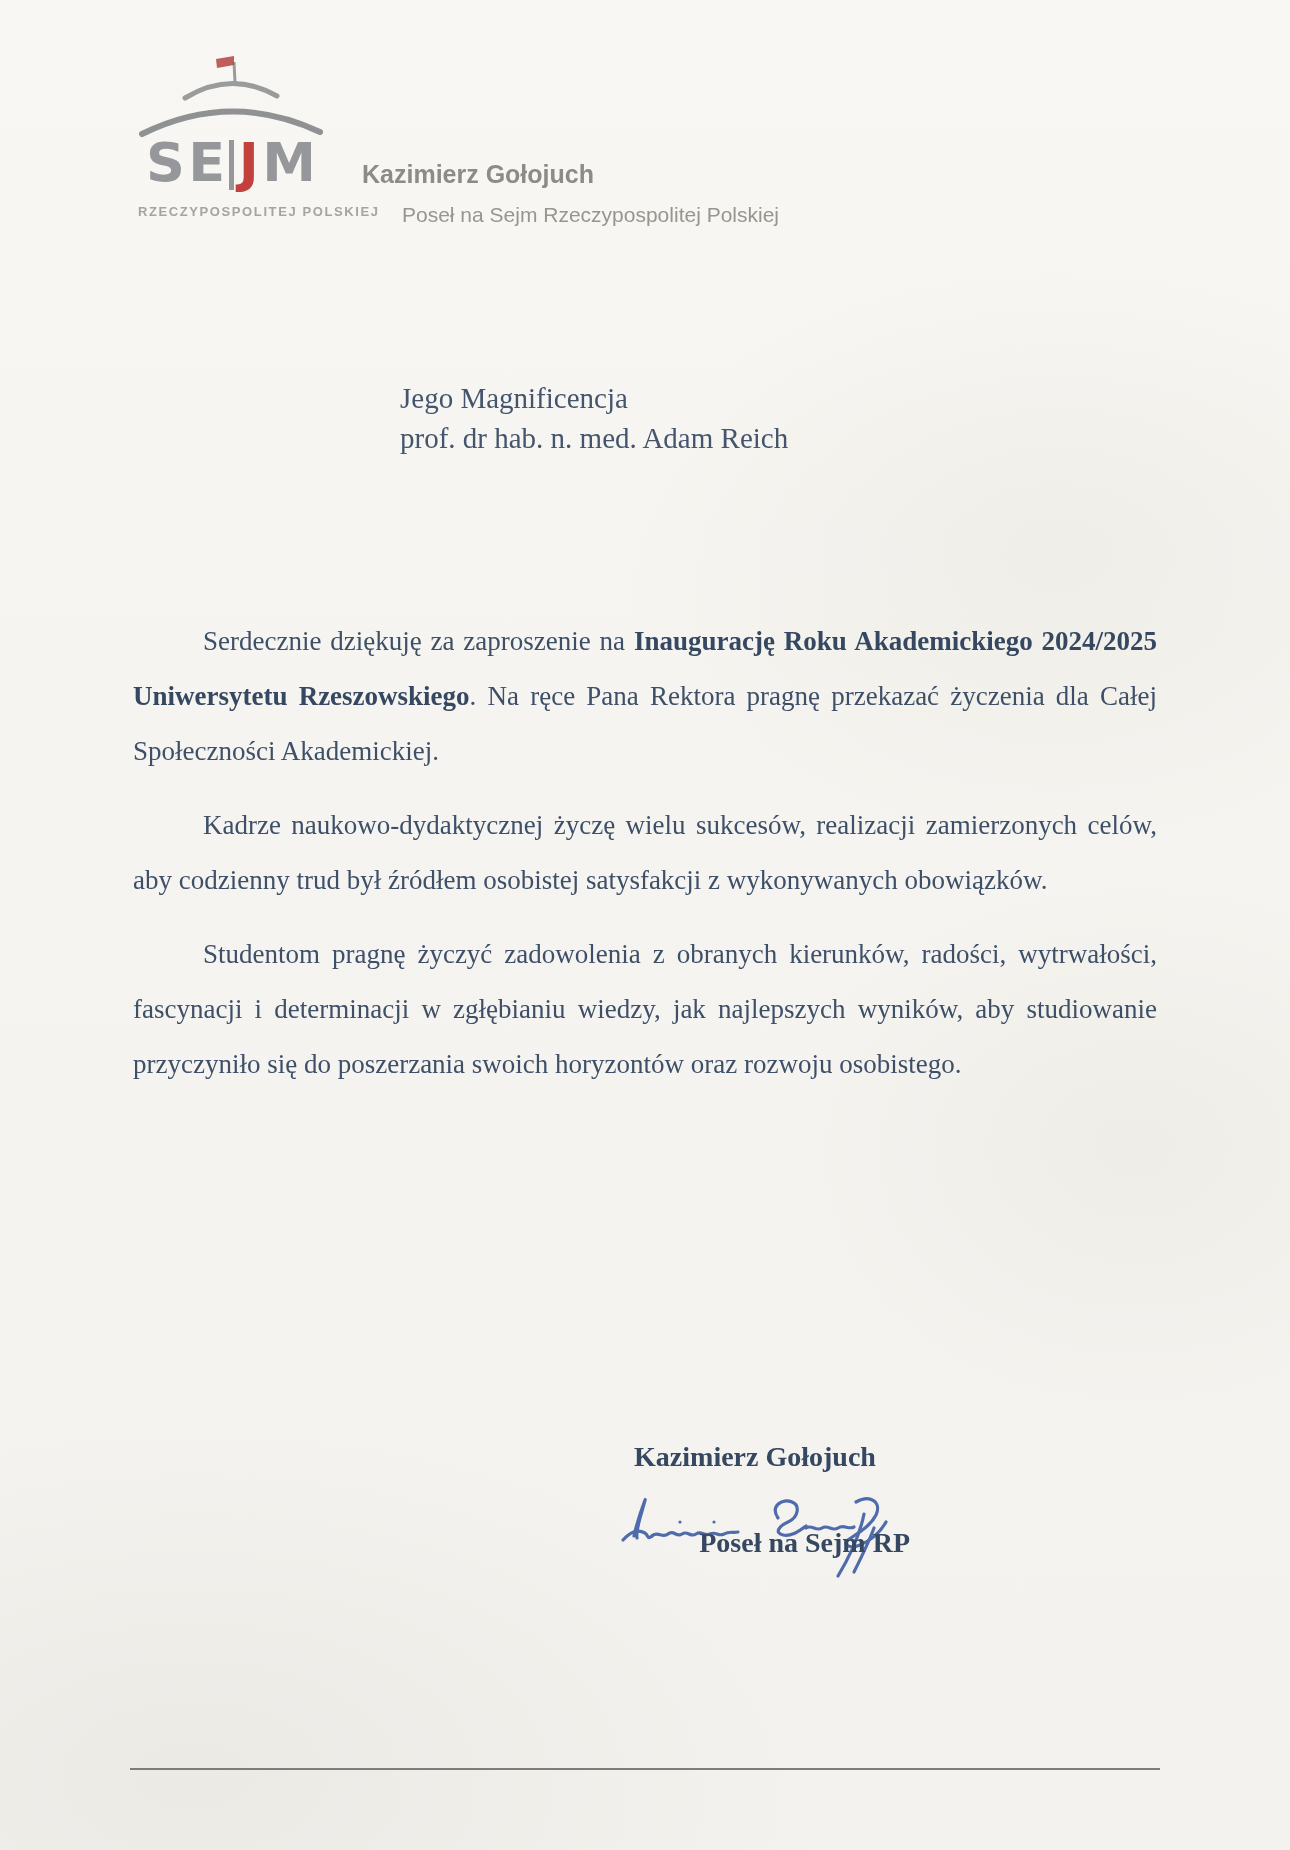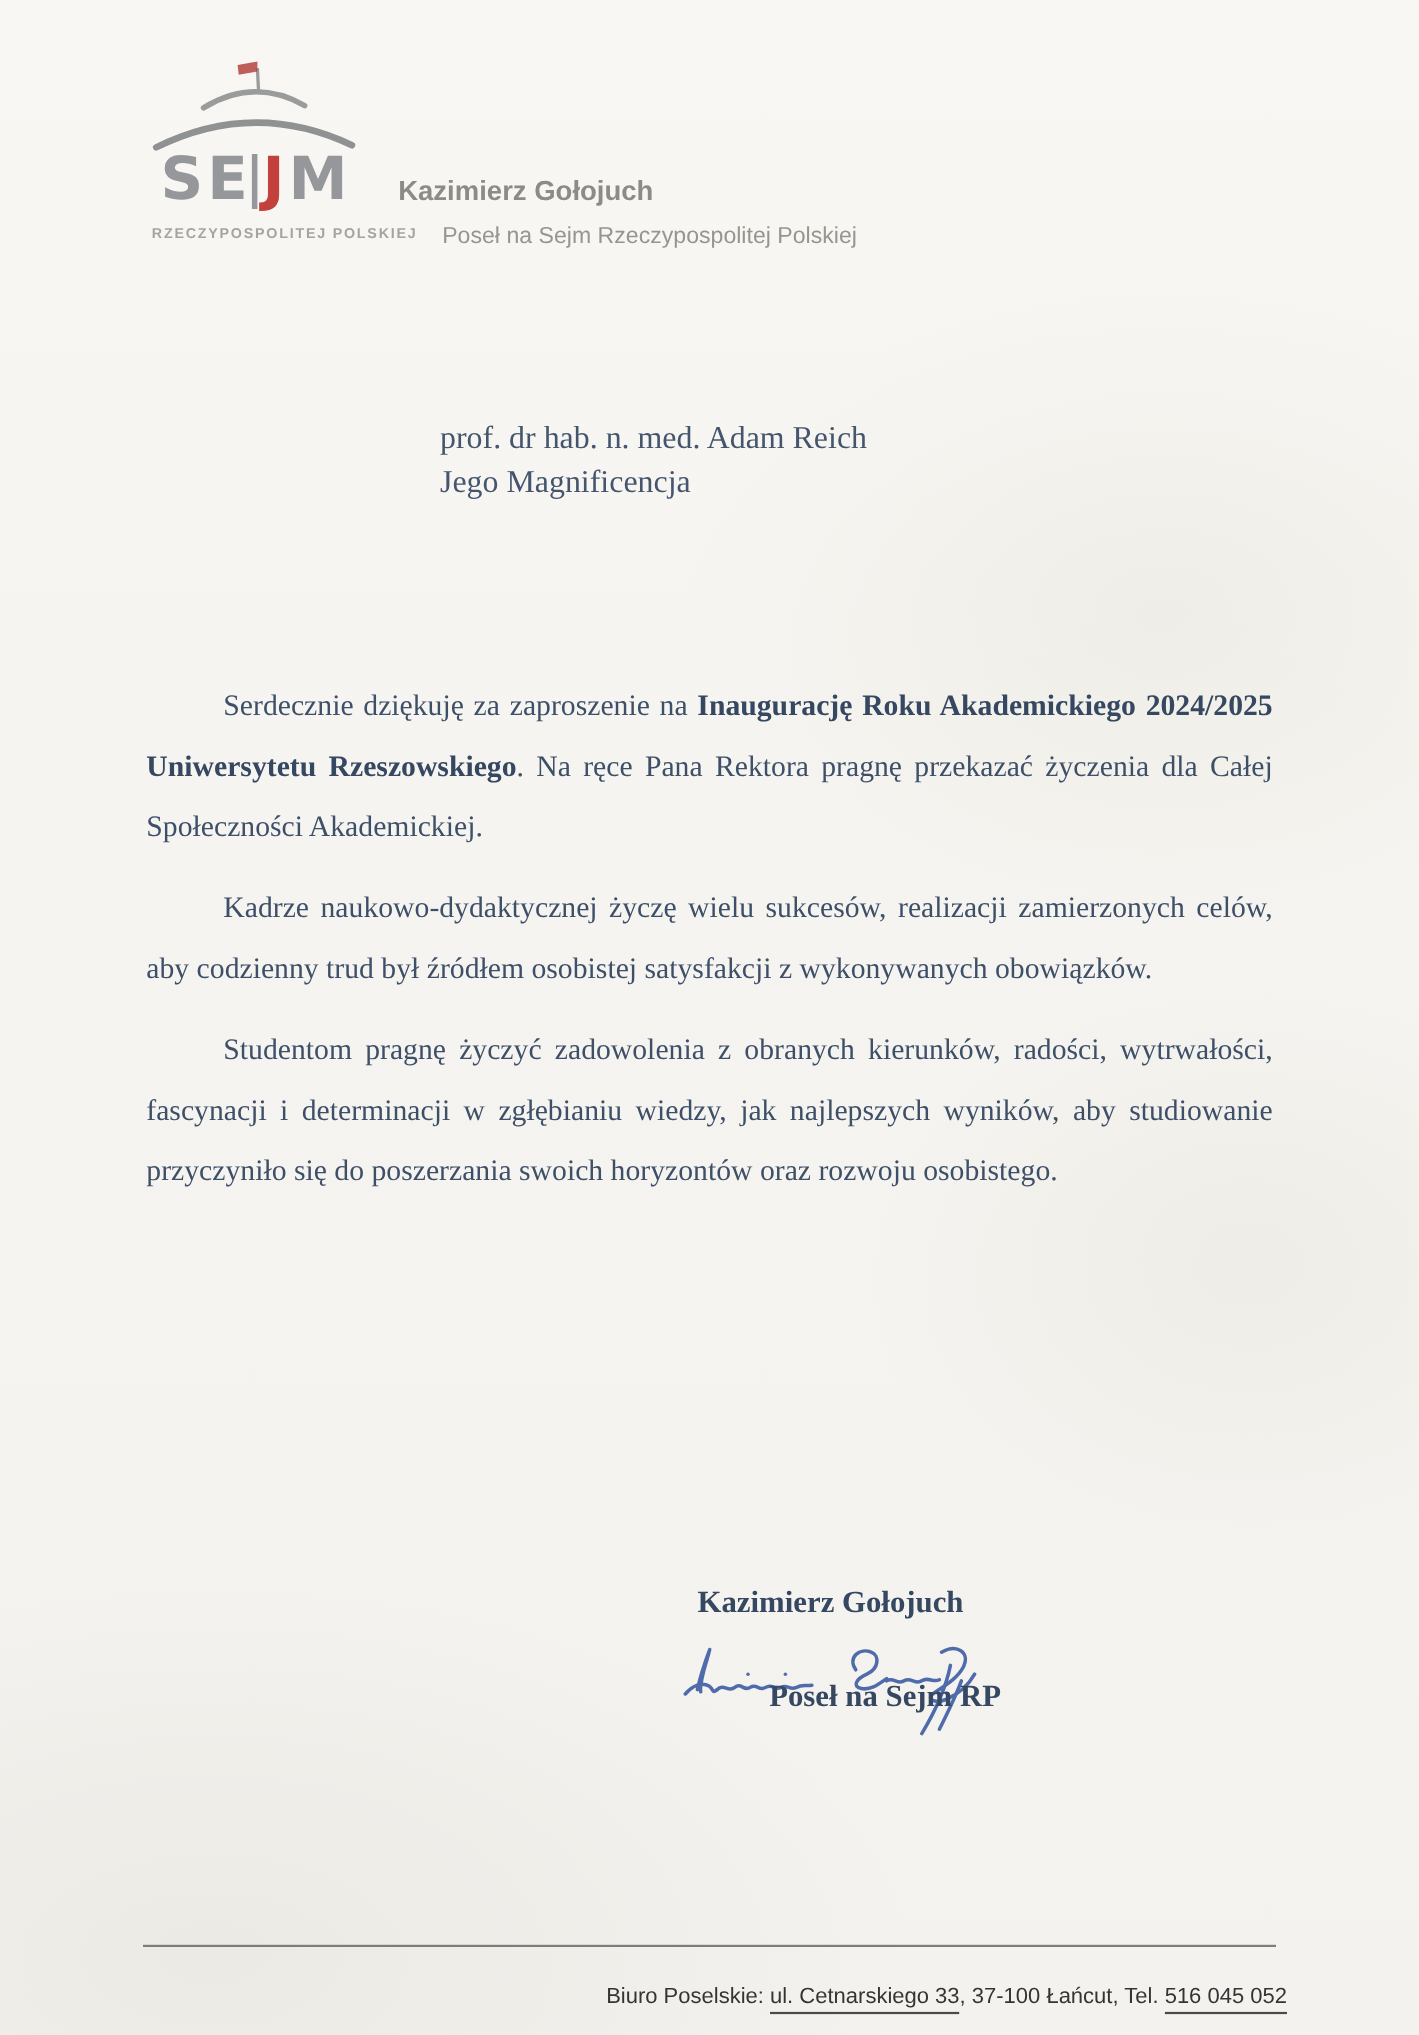--- a/index.html
+++ b/index.html
@@ -106,22 +106,22 @@
       </span>
       <span>M</span>
     </div>
     <div class="logo-sub">RZECZYPOSPOLITEJ POLSKIEJ</div>
   </div>
 
   <div class="hdr-name">Kazimierz Gołojuch</div>
   <div class="hdr-role">Poseł na Sejm Rzeczypospolitej Polskiej</div>
 
   <div class="addressee">
+    <div>Jego Magnificencja</div>
     <div>prof. dr hab. n. med. Adam Reich</div>
-    <div>Jego Magnificencja</div>
   </div>
 
   <div class="body-text">
     <p><span>Serdecznie dziękuję za zaproszenie na </span><b>Inaugurację Roku Akademickiego 2024/2025 Uniwersytetu Rzeszowskiego</b><span>. Na ręce Pana Rektora pragnę przekazać życzenia dla Całej Społeczności Akademickiej.</span></p>
     <p>Kadrze naukowo-dydaktycznej życzę wielu sukcesów, realizacji zamierzonych celów, aby codzienny trud był źródłem osobistej satysfakcji z wykonywanych obowiązków.</p>
     <p>Studentom pragnę życzyć zadowolenia z obranych kierunków, radości, wytrwałości, fascynacji i determinacji w zgłębianiu wiedzy, jak najlepszych wyników, aby studiowanie przyczyniło się do poszerzania swoich horyzontów oraz rozwoju osobistego.</p>
   </div>
 
   <div class="closing-name">Kazimierz Gołojuch</div>
 
@@ -143,15 +143,14 @@
 
       <path d="M246,30 C242,50 232,72 220,92"></path>
       <path d="M256,44 C250,60 242,76 236,88"></path>
     </g>
   </svg>
 
   <div class="closing-title">Poseł na Sejm RP</div>
 
 
   <div class="footer-rule"></div>
-  <div class="footer-text"><span>Biuro Poselskie: </span><span class="u">ul. Cetnarskiego 33</span><span>, 37-100 Łańcut, Tel. </span><span class="u">516 045 052</span></div>
 
 </div>
 
 </body></html>

